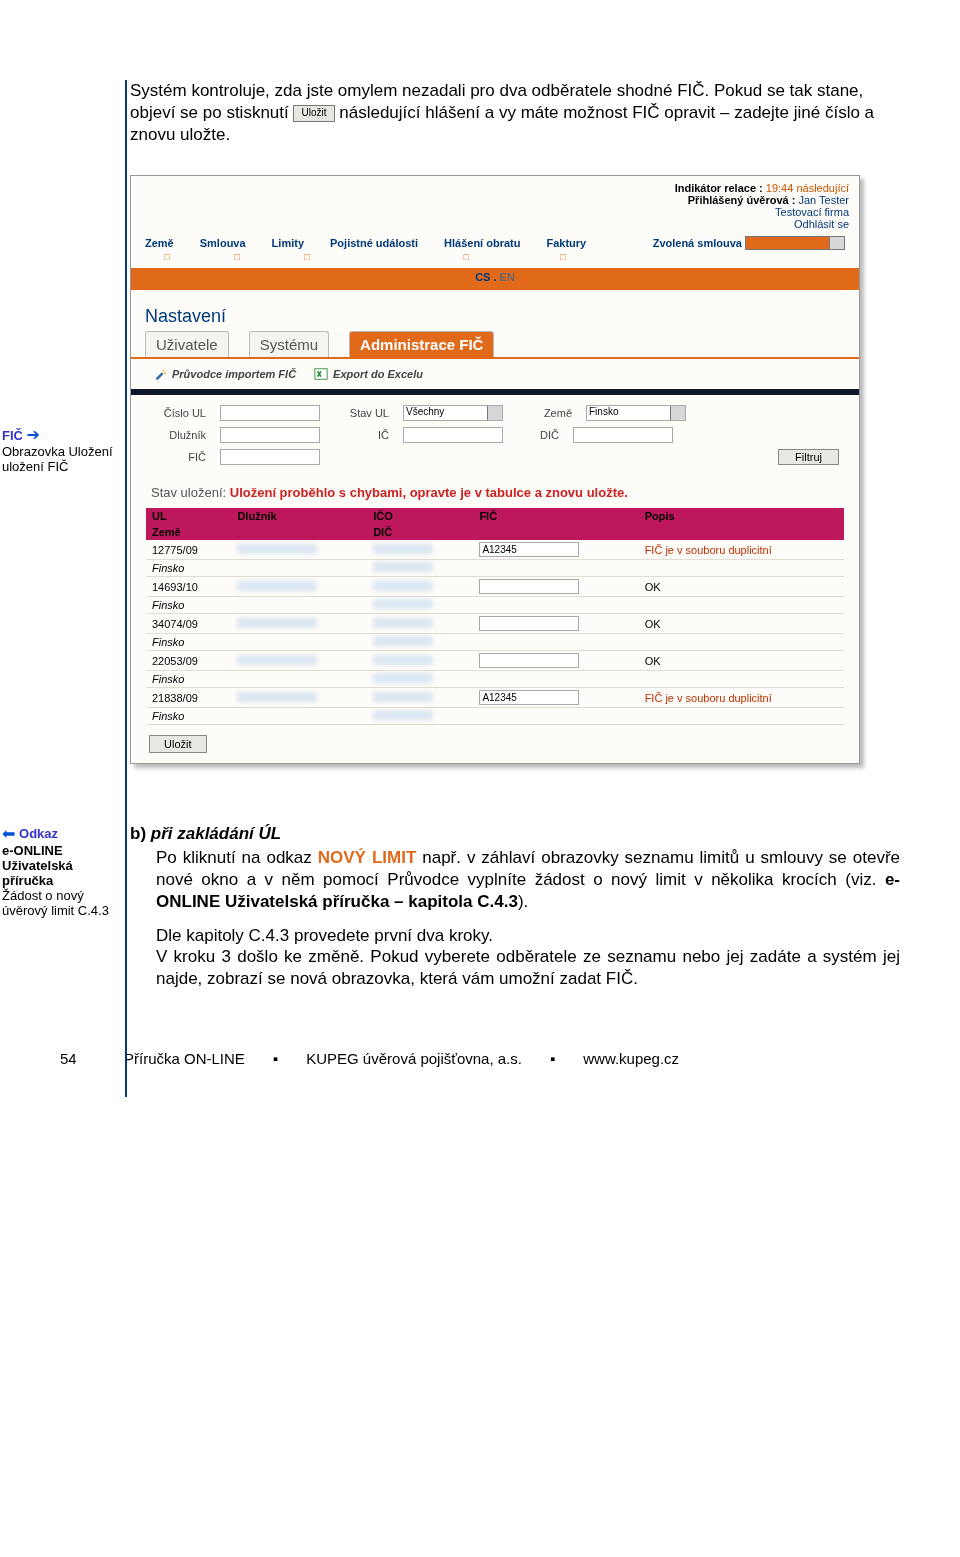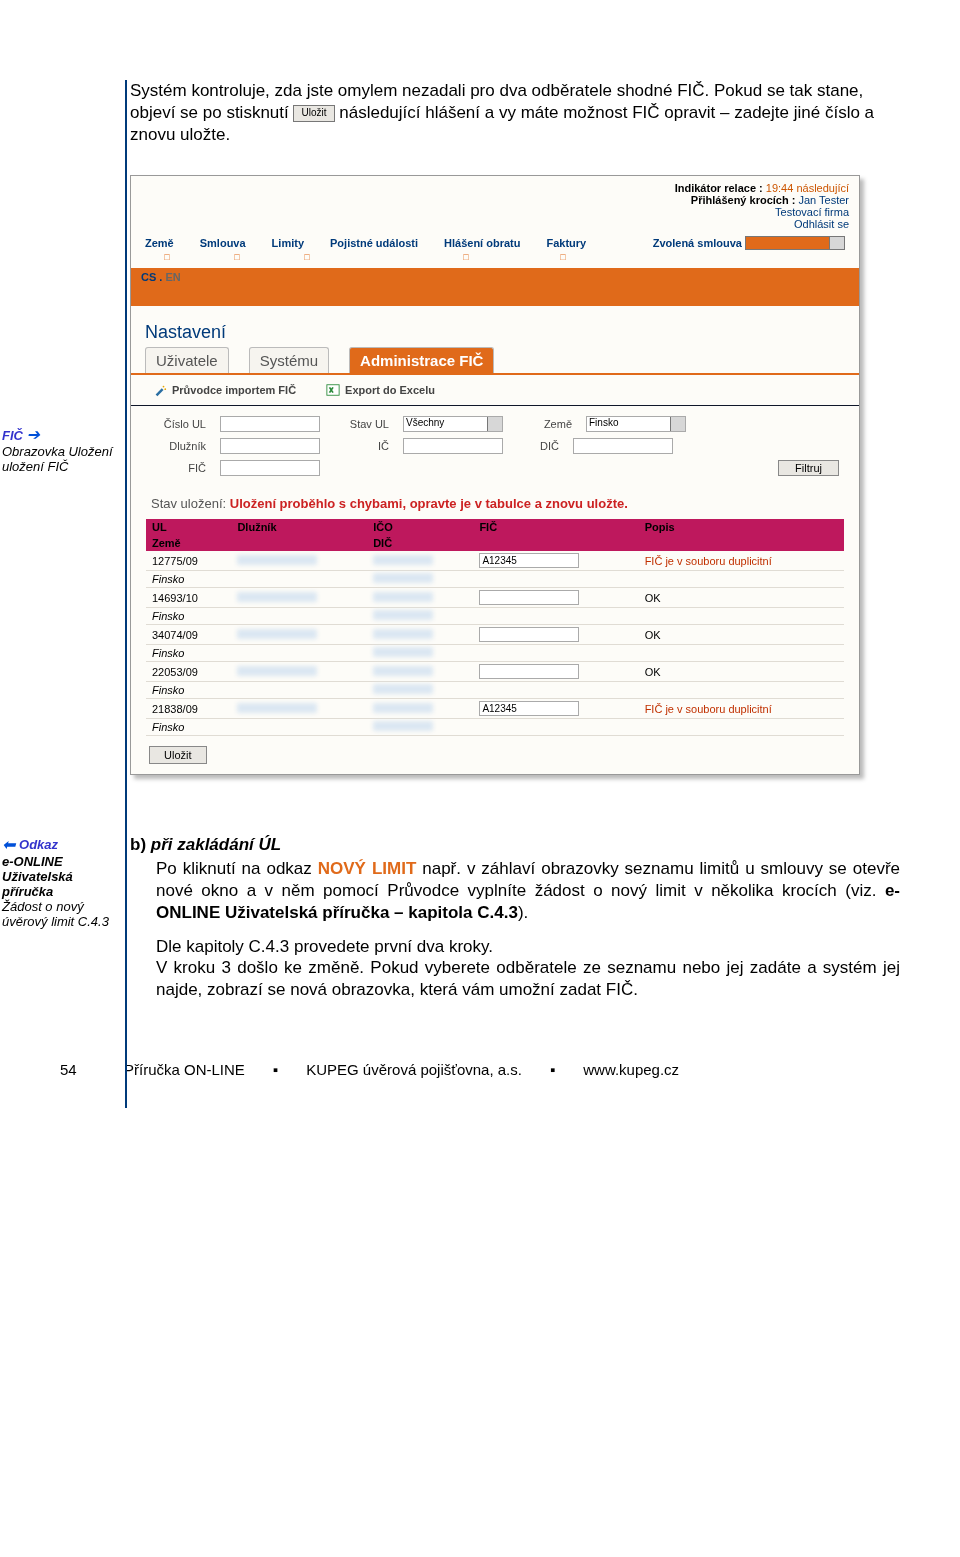--- a/index.html
+++ b/index.html
@@ -1,19 +1,19 @@
 <!DOCTYPE html>
 <html><head>
 <meta charset="utf-8">
 <style>
   * { box-sizing: border-box; margin: 0; padding: 0; }
   body { font-family: Arial, Helvetica, sans-serif; background: #fff; color: #000; width: 960px; }
   .page { padding: 0 60px 0 130px; }
   .vbar { position: absolute; top: 0; left: 125px; width: 2px; height: 1030px; background: #003a7a; }
-  .blue-box-wrap { position: absolute; width: 120px; font-style: italic; }
+  .blue-box-wrap { position: absolute; width: 120px; }
   .blue-box { font-size: 13px; }
   .blue-box .title { color: #3333cc; font-weight: bold; }
   .blue-box .arrow-r { color: #0050d8; font-size: 16px; }
   .blue-box .arrow-l { color: #0050d8; font-size: 16px; vertical-align: -1px; }
   .blue-box .text { }
   .para { font-size: 17px; line-height: 1.28; margin-top: 80px; }
   .smallbtn { display: inline-block; border: 1px solid #777; background: #e9e7e2; font-size: 10px; padding: 1px 7px; vertical-align: 2px; }
   .screenshot-wrap { margin-top: 30px; }
   .screenshot { width: 730px; box-shadow: 4px 4px 4px #bbb; border: 1px solid #999; background: #fdfcf8; font-size: 11px; }
   .scr-header { text-align: right; padding: 6px 10px 2px 10px; }
@@ -23,26 +23,26 @@
   .scr-header .user { color: #003a7a; }
   .scr-header .firma { color: #003a7a; }
   .scr-header .odh { color: #003a7a; }
   .scr-nav { display: flex; justify-content: space-between; align-items: center; padding: 4px 14px 2px 14px; font-weight: bold; color: #003a7a; font-size: 11px; }
   .scr-nav .navs { display: flex; gap: 26px; }
   .scr-nav .zvolena { font-weight: bold; }
   .scr-nav .sel { display: inline-block; width: 100px; height: 14px; background: #e06a1a; border: 1px solid #777; vertical-align: -3px; position: relative; }
   .scr-nav .sel::after { content: ""; position: absolute; right: 0; top: 0; width: 14px; height: 100%; background: #d7d7d7; border-left: 1px solid #777; }
   .marks { display: flex; gap: 26px; padding: 0 14px; font-size: 9px; color: #e06a1a; }
   .marks span { width: 44px; text-align: center; }
-  .orange-bar { height: 38px; background: #e06a1a; margin: 6px 0 0 0; text-align: left; padding: 3px 10px; font-weight: bold; font-size: 11px; color: #003a7a; }
+  .orange-bar { height: 22px; background: #e06a1a; margin: 6px 0 0 0; text-align: center; padding: 3px 10px; font-weight: bold; font-size: 11px; color: #003a7a; }
   .section-title { color: #003a7a; font-size: 18px; padding: 16px 14px 4px 14px; }
   .sec-tabs { display: flex; gap: 20px; padding: 0 14px; font-size: 15px; color: #555; border-bottom: 2px solid #e06a1a; }
   .sec-tabs .tab { padding: 4px 10px; border: 1px solid #bbb; border-bottom: none; border-radius: 3px 3px 0 0; background: #f6f4ef; }
   .sec-tabs .tab.active { background: #e06a1a; color: #fff; font-weight: bold; }
-  .toolbar { display: flex; gap: 30px; padding: 8px 22px; border-bottom: 1px solid #0f172a; font-size: 11px; font-weight: bold; }
+  .toolbar { display: flex; gap: 18px; padding: 8px 22px; border-bottom: 6px solid #0f172a; font-size: 11px; font-weight: bold; font-style: italic; }
   .toolbar .tb { display: flex; align-items: center; gap: 5px; color: #444; }
   .toolbar .ico { width: 14px; height: 14px; display: inline-block; }
   .form-area { padding: 10px 20px; }
   .form-row { display: flex; gap: 14px; align-items: center; margin-bottom: 6px; font-size: 11px; }
   .form-row label { width: 55px; text-align: right; color: #444; }
   .form-row .inp { border: 1px solid #aaa; height: 16px; background: #fff; }
   .form-row .inpw { width: 100px; }
   .form-row .inpm { width: 100px; }
   .form-row .selc { border: 1px solid #aaa; height: 16px; background: #fff; display: inline-block; position: relative; width: 100px; font-size: 10px; padding-left: 2px; }
   .form-row .selc::after { content: ""; position: absolute; right: 0; top: 0; width: 14px; height: 100%; background: #d7d7d7; border-left: 1px solid #777; }
@@ -93,21 +93,21 @@
     </div>
 
     <div class="screenshot">
       <div class="scr-header">
         <div>
           <span class="ind-label">Indikátor relace :</span>
           <span class="ind-time">19:44</span>
           <span class="prod">následující</span>
         </div>
         <div>
-          <span class="ind-label">Přihlášený krocích :</span>
+          <span class="ind-label">Přihlášený úvěrová :</span>
           <span class="user">Jan Tester</span>
         </div>
         <div class="firma">Testovací firma</div>
         <div class="odh">Odhlásit se</div>
       </div>
 
       <div class="scr-nav">
         <div class="navs">
           <span>Země</span>
           <span>Smlouva</span>

